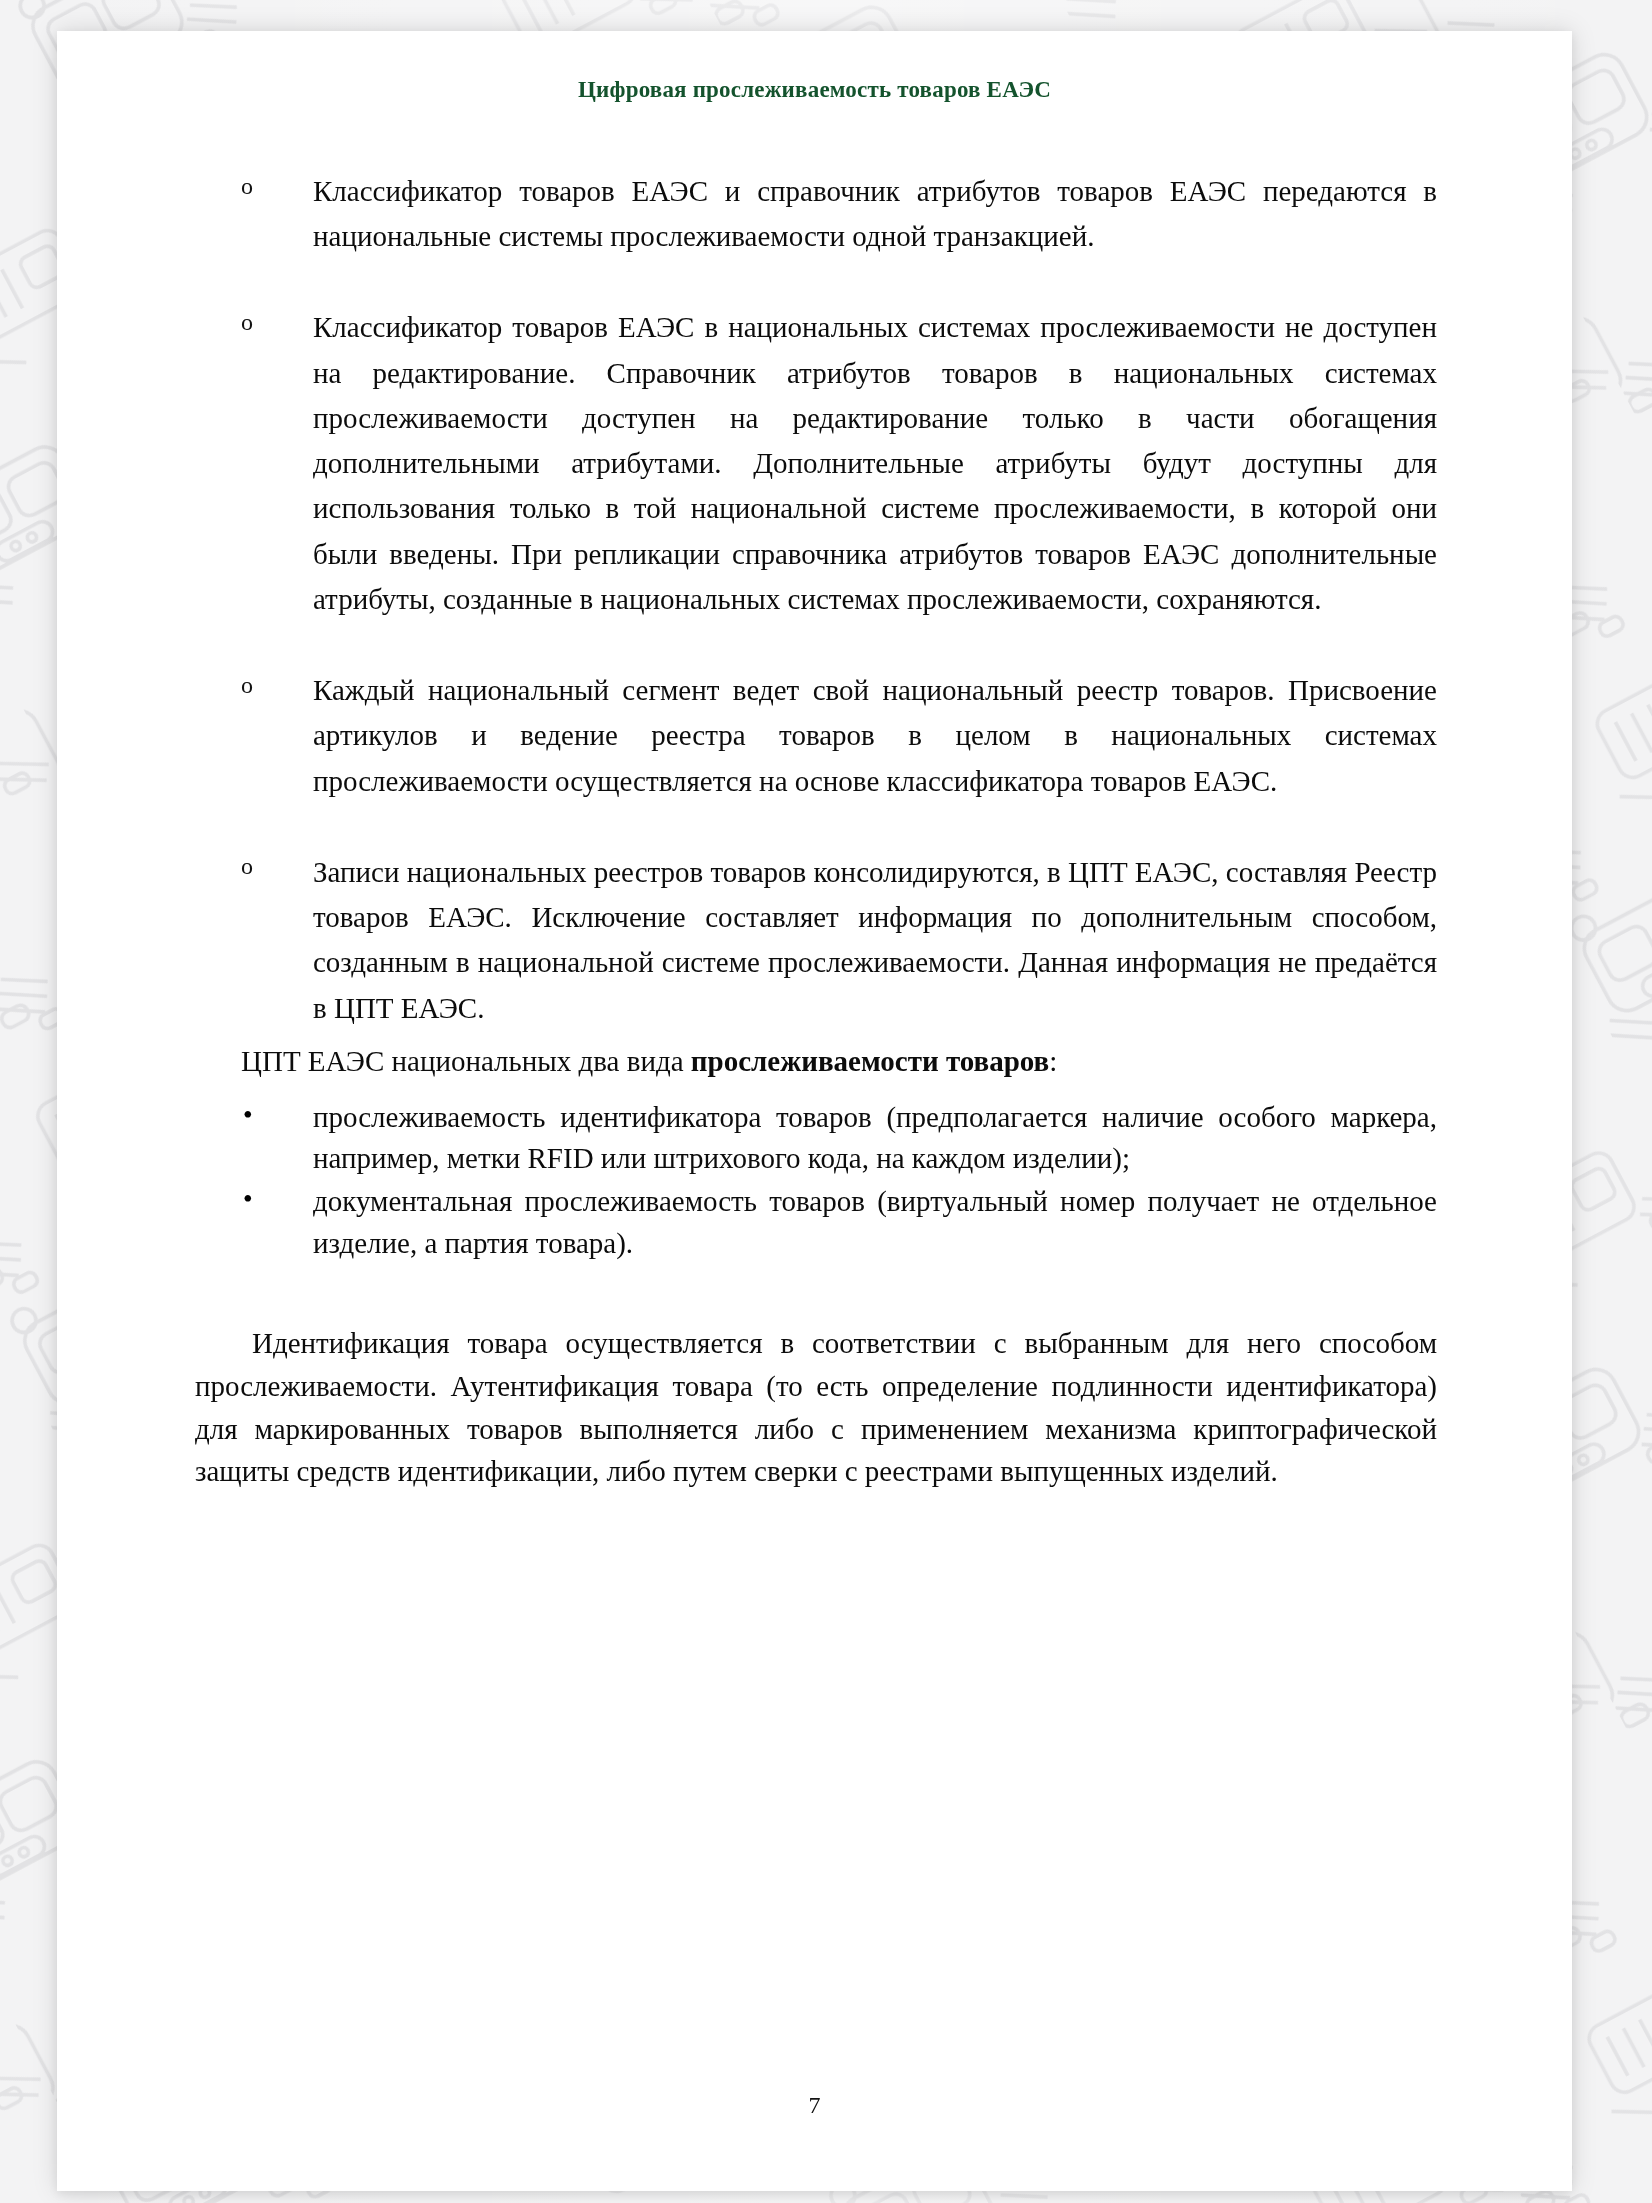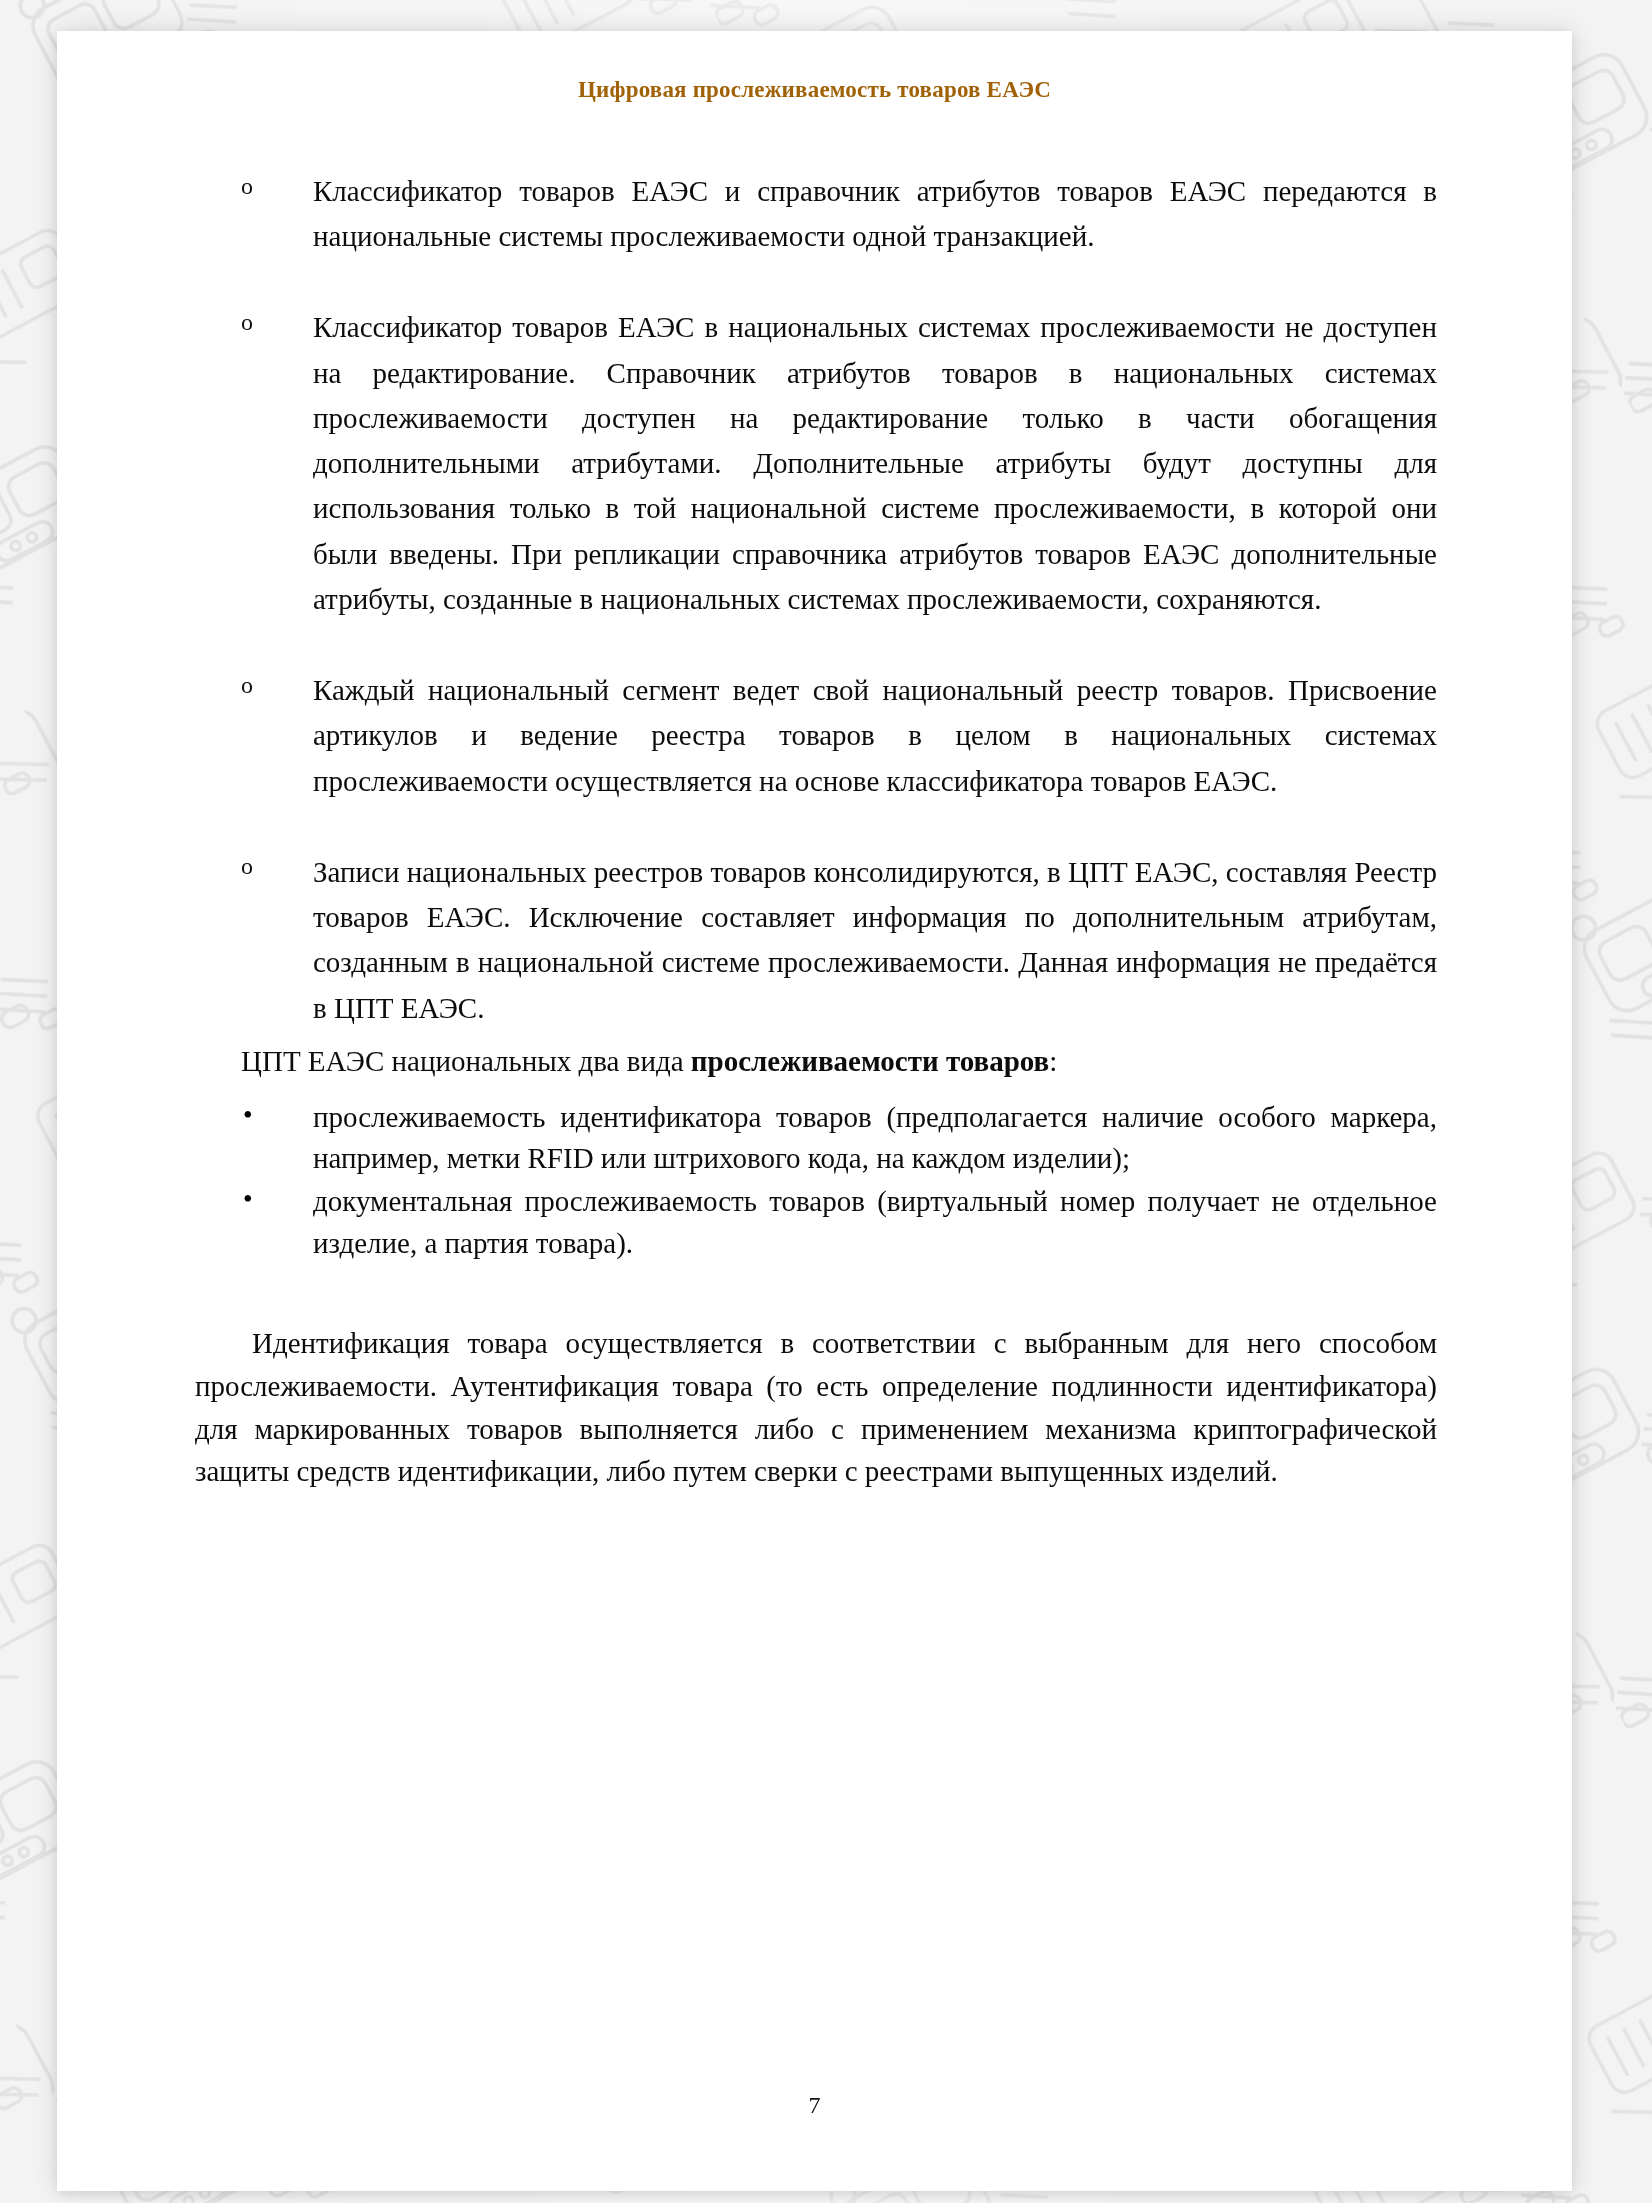--- a/index.html
+++ b/index.html
@@ -46,21 +46,21 @@
 
   
   .doc-header {
     position: absolute;
     top: 46px;
     left: 0;
     width: 1515px;
     text-align: center;
     font-size: 23px;
     font-weight: 700;
-    color: #a16207;
+    color: #14532d;
     letter-spacing: 0.2px;
   }
 
   
   .content {
     position: absolute;
     left: 138px;
     top: 92px;
     width: 1242px;
     font-size: 29px;
@@ -211,21 +211,21 @@
         <li>
           <span class="marker">o</span>
           <span class="li-text">Классификатор товаров ЕАЭС в национальных системах прослеживаемости не доступен на редактирование. Справочник атрибутов товаров в национальных системах прослеживаемости доступен на редактирование только в части обогащения дополнительными атрибутами. Дополнительные атрибуты будут доступны для использования только в той национальной системе прослеживаемости, в которой они были введены. При репликации справочника атрибутов товаров ЕАЭС дополнительные атрибуты, созданные в национальных системах прослеживаемости, сохраняются.</span>
         </li>
         <li>
           <span class="marker">o</span>
           <span class="li-text">Каждый национальный сегмент ведет свой национальный реестр товаров. Присвоение артикулов и ведение реестра товаров в целом в национальных системах прослеживаемости осуществляется на основе классификатора товаров ЕАЭС.</span>
         </li>
         <li>
           <span class="marker">o</span>
-          <span class="li-text">Записи национальных реестров товаров консолидируются, в ЦПТ ЕАЭС, составляя Реестр товаров ЕАЭС. Исключение составляет информация по дополнительным атрибутам, созданным в национальной системе прослеживаемости. Данная информация не предаётся в ЦПТ ЕАЭС.</span>
+          <span class="li-text">Записи национальных реестров товаров консолидируются, в ЦПТ ЕАЭС, составляя Реестр товаров ЕАЭС. Исключение составляет информация по дополнительным способом, созданным в национальной системе прослеживаемости. Данная информация не предаётся в ЦПТ ЕАЭС.</span>
         </li>
       </ul>
 
       <p class="intro-par"><span>ЦПТ ЕАЭС национальных два вида </span><b>прослеживаемости товаров</b><span>:</span></p>
 
       <ul class="list-bullet">
         <li>
           <span class="marker">•</span>
           <span class="li-text">прослеживаемость идентификатора товаров (предполагается наличие особого маркера, например, метки RFID или штрихового кода, на каждом изделии);</span>
         </li>

